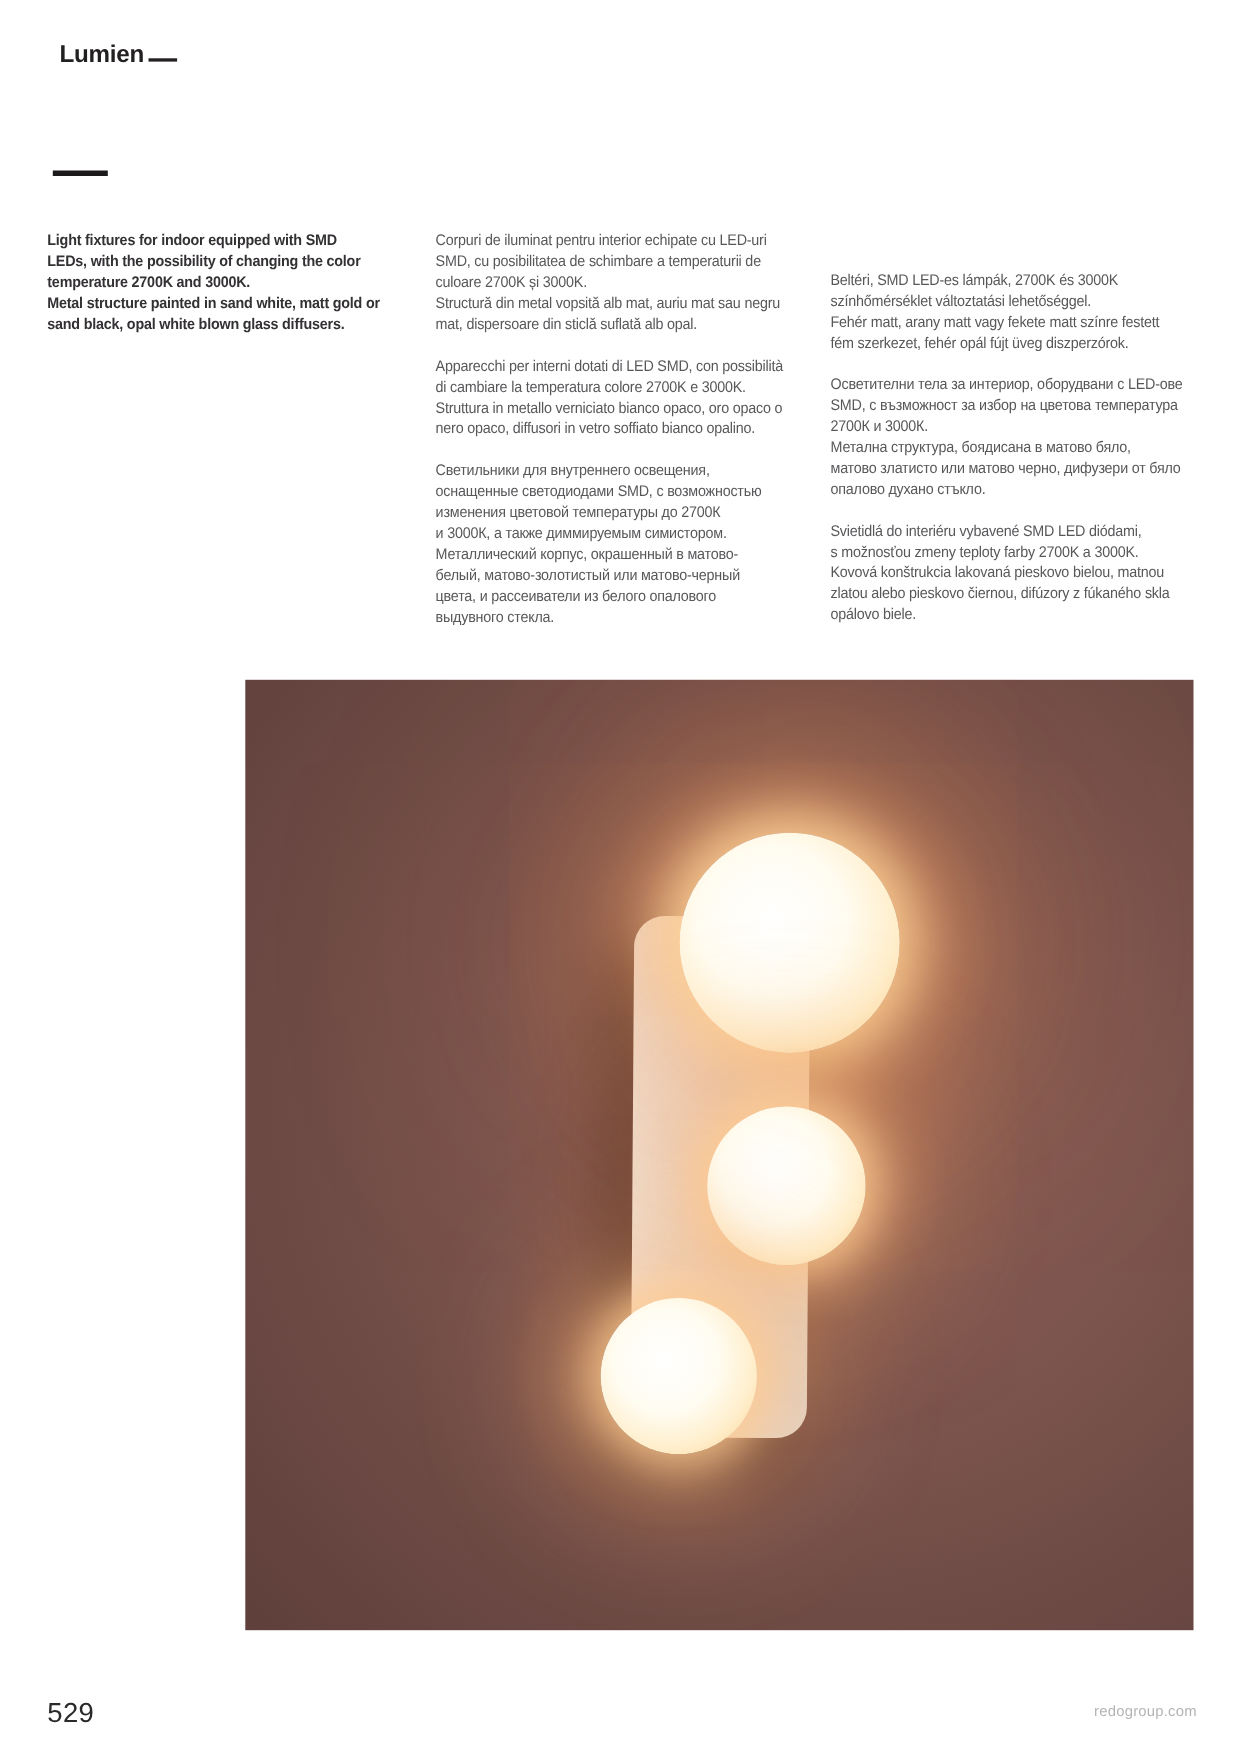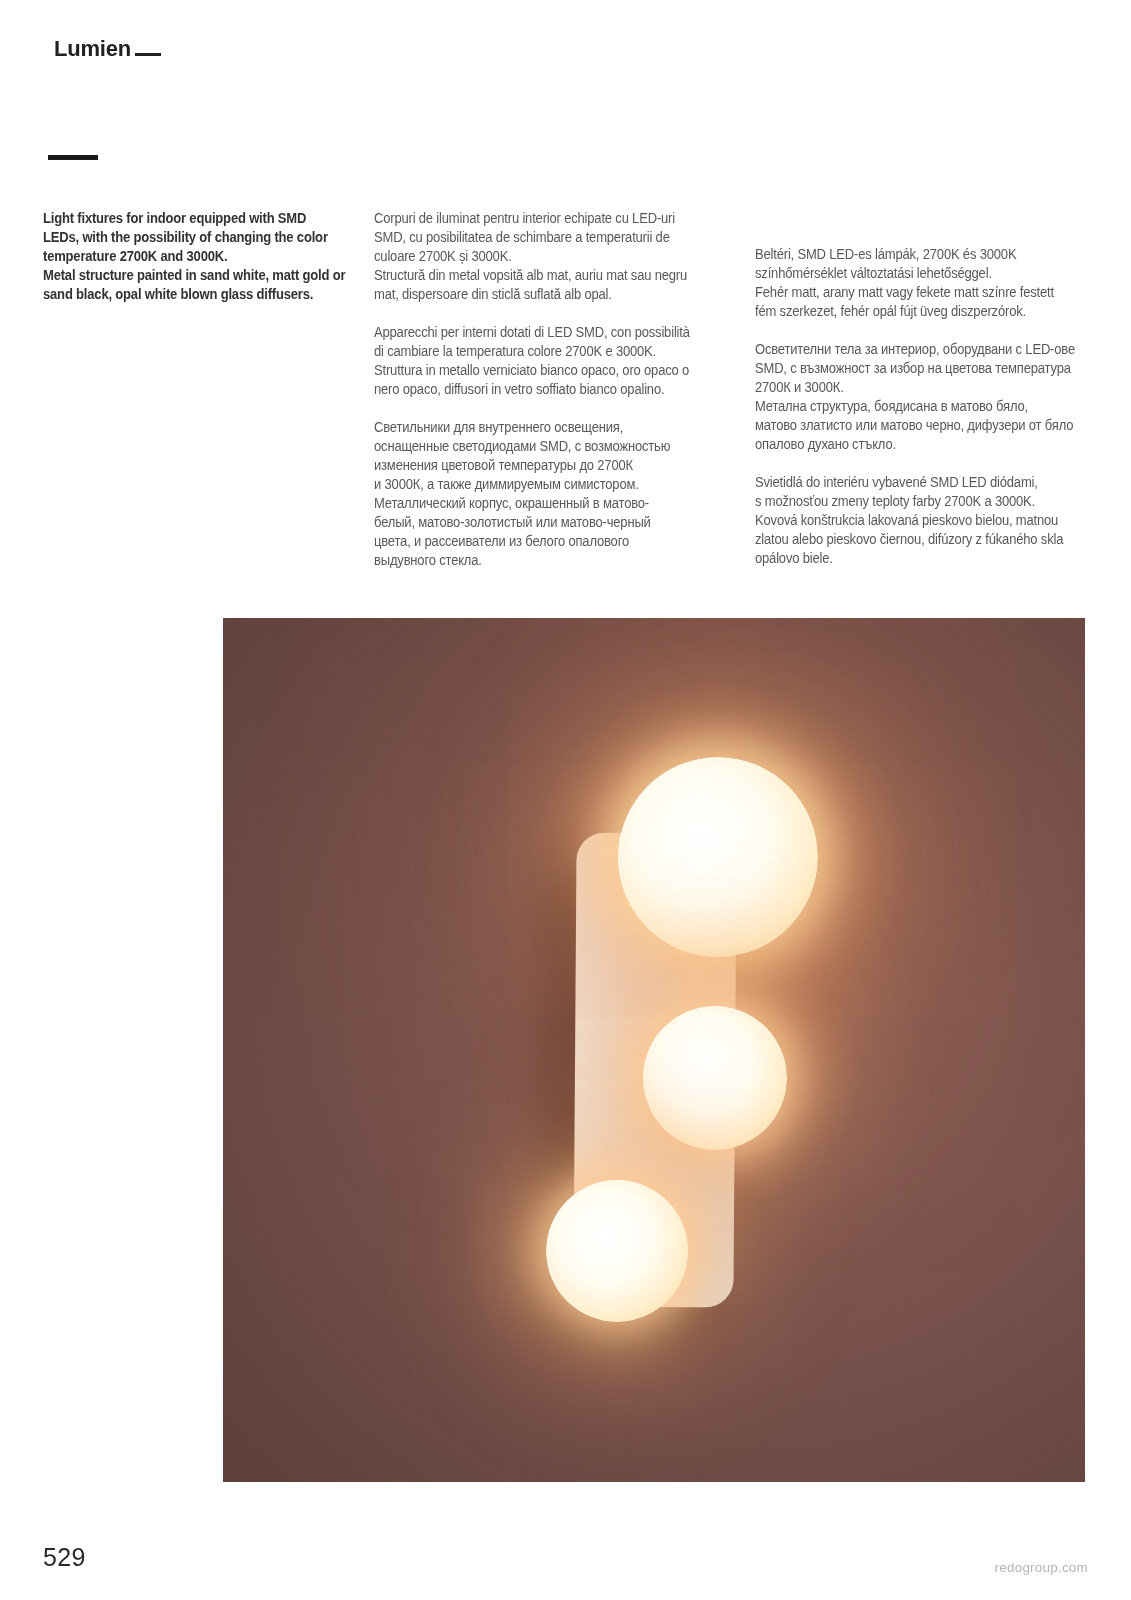--- a/index.html
+++ b/index.html
@@ -30,21 +30,21 @@
   
   .col{position:absolute;top:209px;}
   .col p{
     margin:0 0 19px 0;
     font-size:14px;line-height:19px;letter-spacing:-0.2px;
     white-space:pre-line;
     transform:scaleX(0.93);transform-origin:0 0;
   }
   .col-left{left:43px;width:345px;}
   .col-left p{font-weight:700;color:#343134;}
-  .col-mid{left:374px;width:345px;}
+  .col-mid{left:396px;width:345px;}
   .col-right{left:755px;width:350px;margin-top:36px;}
   .col-mid p,.col-right p{font-weight:400;color:#59575a;}
   
   .photo{
     position:absolute;left:223px;top:618px;width:862px;height:864px;
     overflow:hidden;
     background:
       radial-gradient(ellipse 270px 250px at 57.5% 27.5%, rgba(255,198,142,0.50), rgba(255,198,142,0) 70%),
       radial-gradient(ellipse 210px 195px at 57% 53%, rgba(255,196,140,0.42), rgba(255,196,140,0) 70%),
       radial-gradient(ellipse 215px 205px at 45.5% 73%, rgba(255,190,135,0.38), rgba(255,190,135,0) 70%),
@@ -73,21 +73,21 @@
     left:323px;top:562px;width:142px;height:142px;
     box-shadow:0 0 38px 14px rgba(255,205,148,0.80),0 0 110px 55px rgba(243,160,95,0.40);
   }
   
   .page-number{
     position:absolute;left:43px;top:1543px;
     font-size:25px;font-weight:400;color:#2b292b;letter-spacing:0.3px;
   }
   .website{
     position:absolute;right:43px;top:1548px;
-    font-size:13.5px;font-weight:400;color:#b2b4b6;letter-spacing:0.2px;margin-top:12px;
+    font-size:13.5px;font-weight:400;color:#b2b4b6;letter-spacing:0.2px;
   }
 </style>
 </head>
 <body>
 
 <div class="brand">
   <span>Lumien</span><span class="mark"></span>
 </div>
 
 <div class="page-heading">

